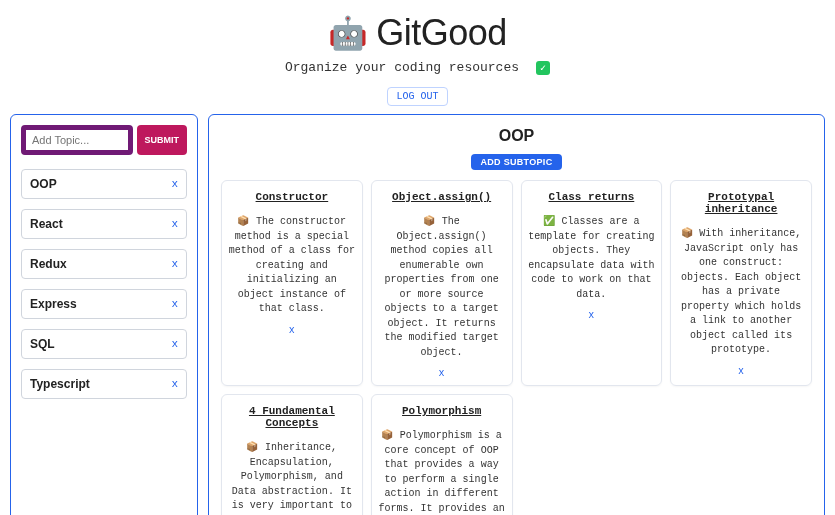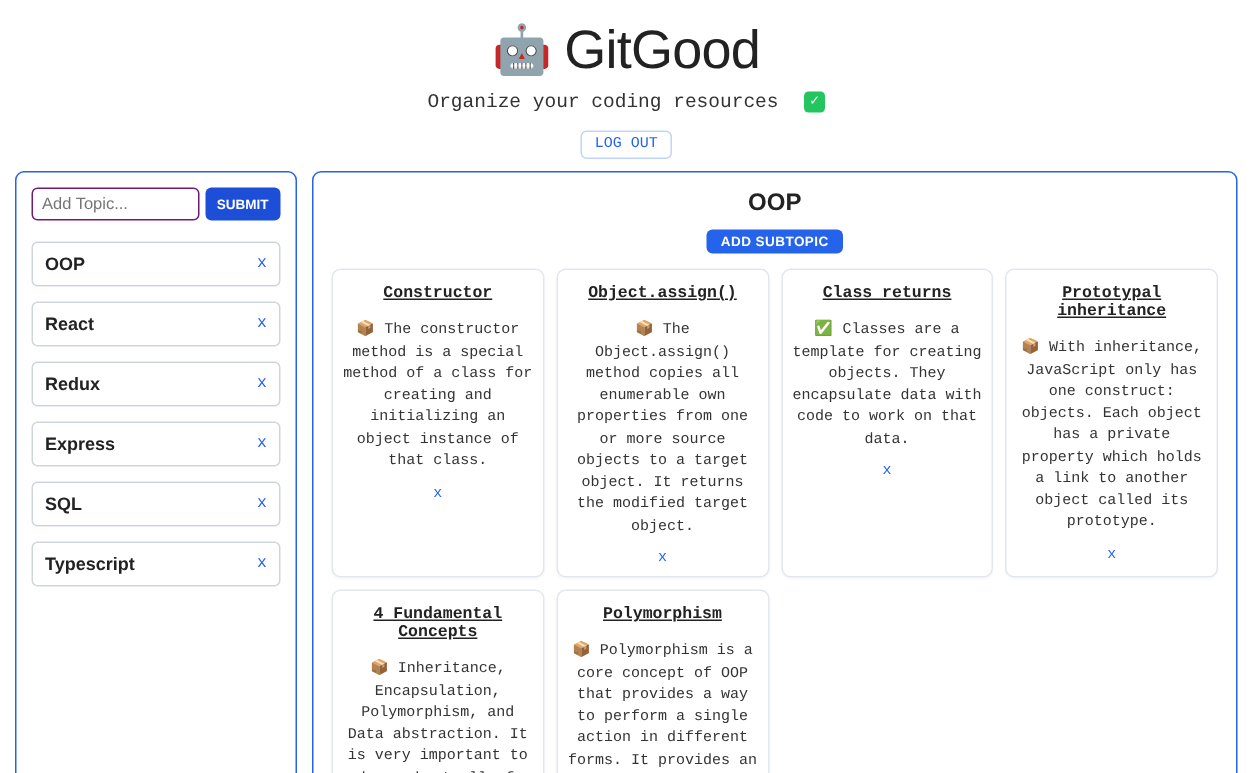--- a/index.html
+++ b/index.html
@@ -74,30 +74,30 @@
       font-size: 17px;
       margin-bottom: 10px;
     }
     .add-row {
       display: flex;
       gap: 4px;
       margin-bottom: 14px;
     }
     .add-input {
       flex: 1;
-      border: 1px solid #701a75;
+      border: 5px solid #701a75;
       border-radius: 4px;
       padding: 4px 6px;
       font-size: 11px;
       color: #999;
       font-family: inherit;
       min-width: 0;
     }
     .submit-btn {
-      background: #1d4ed8;
+      background: #be185d;
       color: #fff;
       border: none;
       border-radius: 4px;
       font-size: 9px;
       font-weight: 600;
       padding: 0 8px;
       cursor: pointer;
     }
     .topic-item {
       border: 1px solid #d0d5dd;

